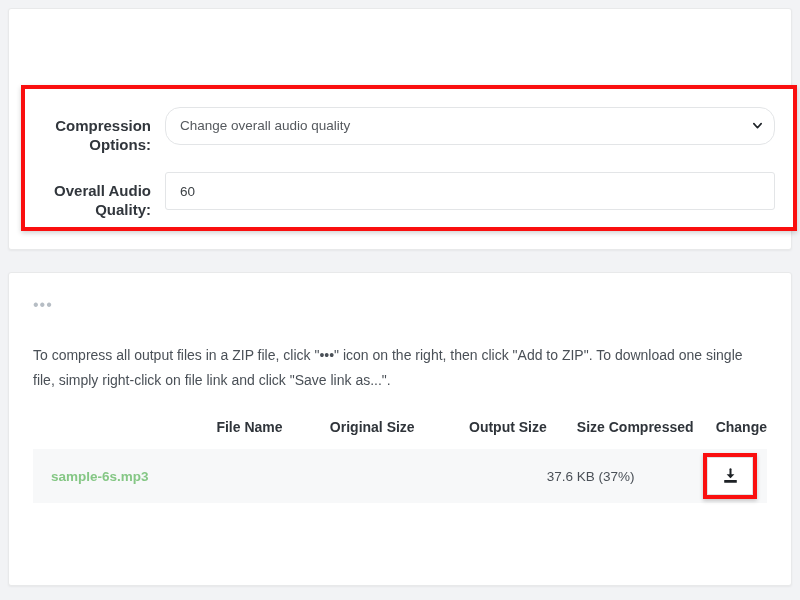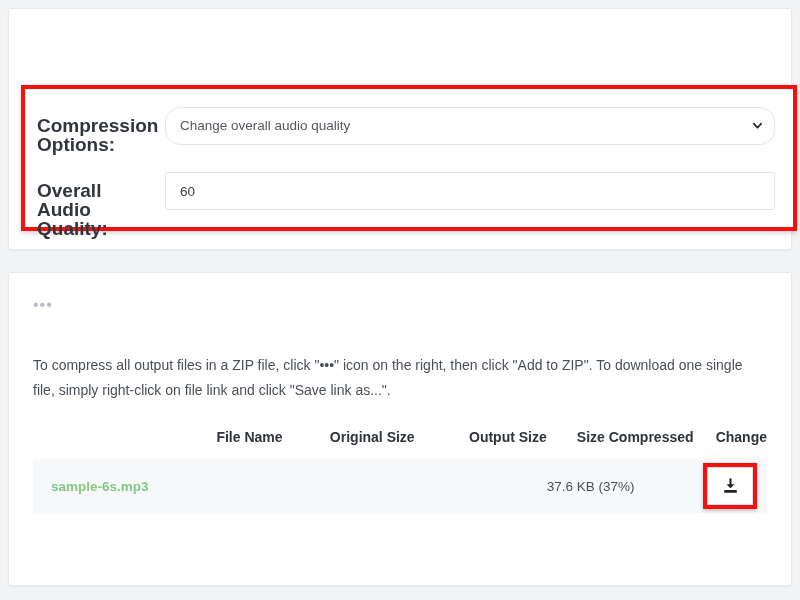--- a/index.html
+++ b/index.html
@@ -94,22 +94,23 @@
     display: flex;
     align-items: flex-start;
     padding: 0 18px 0 12px;
   }
   .form-row.row-1 { padding-top: 18px; }
   .form-row.row-2 { padding-top: 18px; }
 
   .form-label {
     width: 128px;
     flex: 0 0 128px;
-    font-weight: bold;
-    font-size: 19px;
+    text-align: right;
+    font-weight: bold;
+    font-size: 15px;
     line-height: 19px;
     color: #31363c;
     padding-top: 9px;
     padding-right: 14px;
   }
 
   .field-wrap { flex: 1 1 auto; position: relative; }
 
   .select-field, .text-field {
     width: 100%;
@@ -139,21 +140,21 @@
     width: 11px;
     height: 11px;
     pointer-events: none;
     color: #1e2328;
   }
 
   
   .output-body { padding: 0 24px; }
 
   .output-desc {
-    margin: 42px 0 0 0;
+    margin: 32px 0 0 0;
     font-size: 14px;
     line-height: 25px;
     color: #4a5057;
     max-width: 722px;
   }
 
   table.files {
     width: 100%;
     border-collapse: collapse;
     margin-top: 26px;

